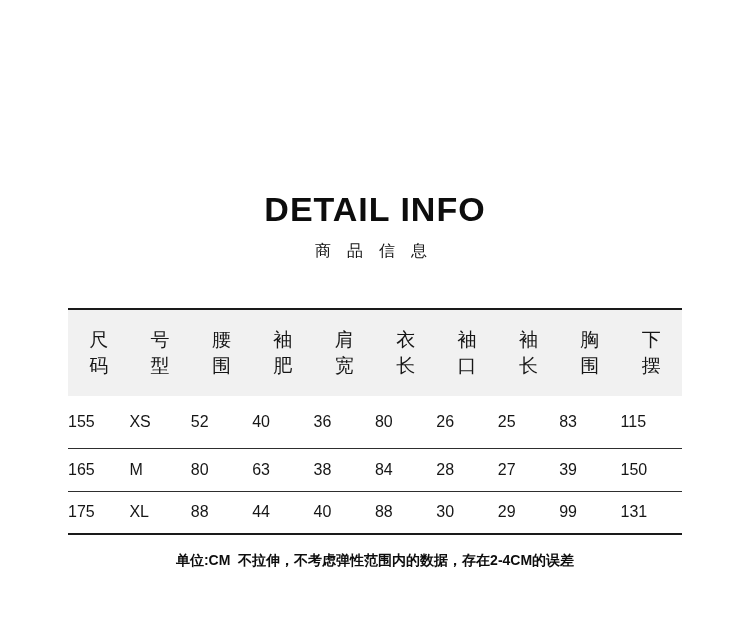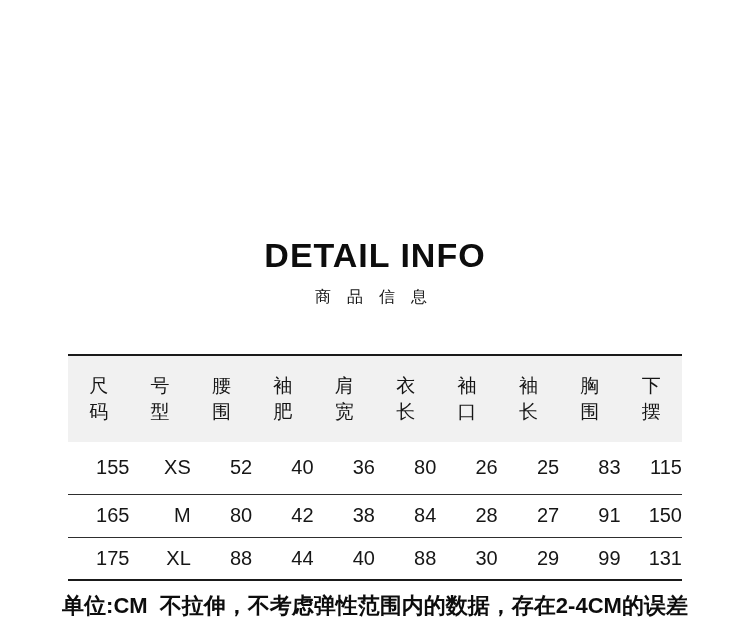--- a/index.html
+++ b/index.html
@@ -18,21 +18,20 @@
   .page {
     width: 750px;
     height: 635px;
     background: var(--page-bg);
     overflow: hidden;
     margin: 0 auto;
   }
   .title-block {
     padding-top: 191px;
     text-align: center;
-    margin-top: 46px;
   }
   .title {
     margin: 0;
     font-size: 34px;
     line-height: 37px;
     font-weight: 900;
     letter-spacing: 1px;
     color: #0d0d0d;
   }
   .subtitle {
@@ -56,35 +55,35 @@
     height: 46px;
     background: var(--header-bg);
     font-size: 19px;
     font-weight: 400;
     color: var(--ink);
     text-align: center;
     padding: 17px;
   }
   .size-table td {
     height: 43px;
-    font-size: 20px;
+    font-size: 16px;
     font-weight: 400;
     color: var(--ink);
-    text-align: right;
+    text-align: left;
     padding: 0;
     font-variant-numeric: tabular-nums;
   }
   .size-table tbody tr:first-child td { height: 52px; }
   .size-table tbody tr:not(:last-child) td {
     border-bottom: 1px solid var(--line-thin);
   }
   .footnote {
     margin-top: 13px;
     text-align: center;
-    font-size: 22px;
+    font-size: 14px;
     line-height: 24px;
     font-weight: 600;
     color: #0d0d0d;
     white-space: pre;
   }
 </style>
 </head>
 <body>
 
 <div class="page">
@@ -119,26 +118,26 @@
           <td>80</td>
           <td>26</td>
           <td>25</td>
           <td>83</td>
           <td>115</td>
         </tr>
         <tr>
           <td>165</td>
           <td>M</td>
           <td>80</td>
-          <td>42</td>
+          <td>63</td>
           <td>38</td>
           <td>84</td>
           <td>28</td>
           <td>27</td>
-          <td>91</td>
+          <td>39</td>
           <td>150</td>
         </tr>
         <tr>
           <td>175</td>
           <td>XL</td>
           <td>88</td>
           <td>44</td>
           <td>40</td>
           <td>88</td>
           <td>30</td>

